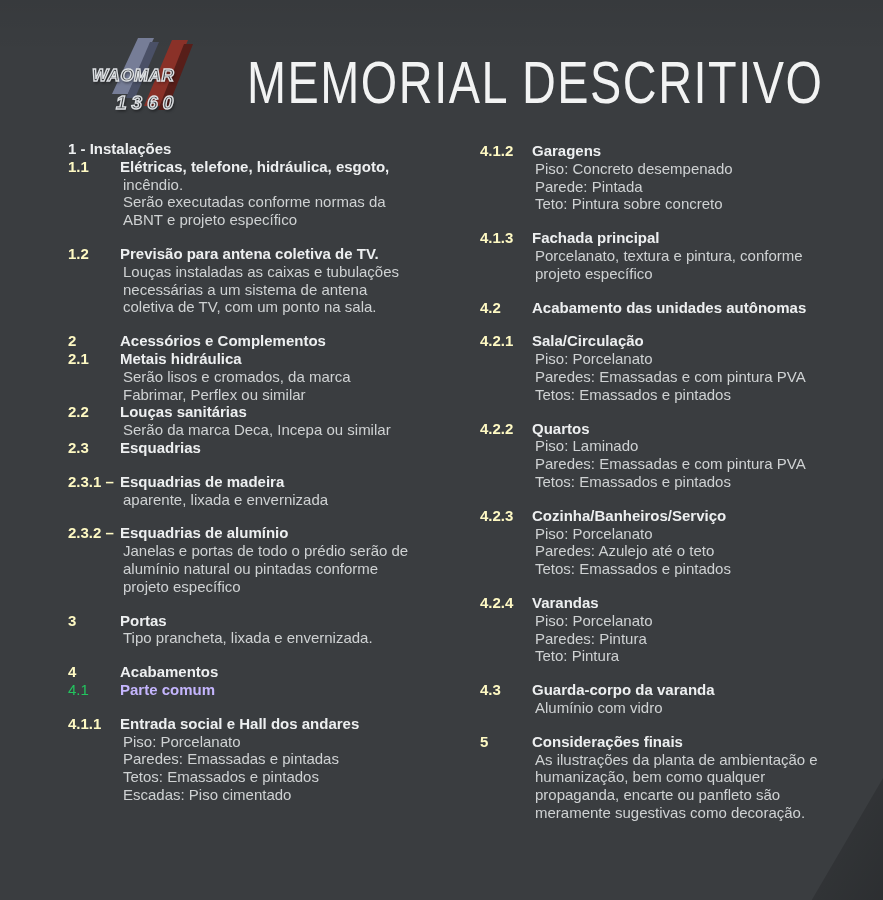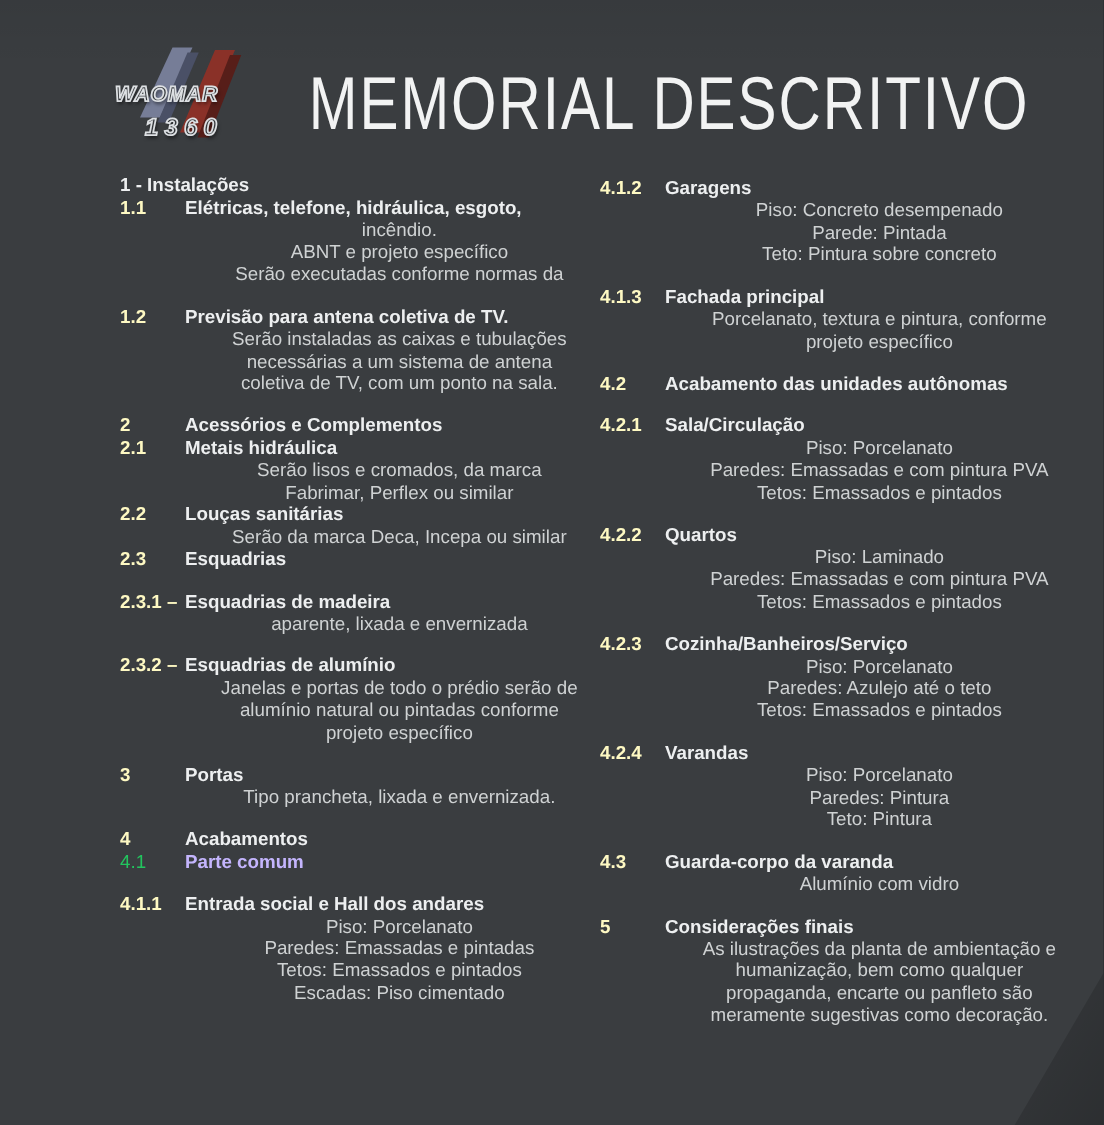--- a/index.html
+++ b/index.html
@@ -41,35 +41,35 @@
     font-size: 60px; font-weight: 200;
     letter-spacing: 2px;
     color: #f2f3f3;
     transform: scaleX(0.78);
     transform-origin: left center;
     white-space: nowrap;
   }
 
   
   .col { position: absolute; top: 140px; width: 392px; font-size: 15px; line-height: 17.8px; }
-  #col-left  { left: 68px; margin-left: 28px; }
+  #col-left  { left: 68px; }
   #col-right { left: 480px; top: 142px; }
 
   .section { display: flex; align-items: flex-start; }
   .section.gap { margin-top: 16px; }
   .num {
     min-width: 52px; flex: 0 0 auto;
     font-weight: bold; color: #fef9c3;
     white-space: nowrap; padding-right: 4px; box-sizing: border-box;
   }
   .num.regular { font-weight: normal; color: #22c55e; }
   .content { flex: 1 1 auto; min-width: 0; }
   .heading { font-weight: bold; color: #edeff0; }
   .heading.regular { font-weight: bold; color: #c4b5fd; }
-  .line { color: #cfd2d3; padding-left: 3px; text-align: center; }
+  .line { color: #cfd2d3; padding-left: 3px; }
 </style>
 </head>
 <body>
 
 <div class="page">
 
   <div class="top-shade"></div>
 
   <header>
     <div class="logo">
@@ -90,29 +90,29 @@
         <div class="section">
           <div class="content">
             <div class="heading">1 - Instalações</div>
           </div>
         </div>
         <div class="section">
           <span class="num">1.1</span>
           <div class="content">
             <div class="heading">Elétricas, telefone, hidráulica, esgoto,</div>
             <div class="line">incêndio.</div>
+            <div class="line">Serão executadas conforme normas da</div>
             <div class="line">ABNT e projeto específico</div>
-            <div class="line">Serão executadas conforme normas da</div>
           </div>
         </div>
         <div class="section gap">
           <span class="num">1.2</span>
           <div class="content">
             <div class="heading">Previsão para antena coletiva de TV.</div>
-            <div class="line">Serão instaladas as caixas e tubulações</div>
+            <div class="line">Louças instaladas as caixas e tubulações</div>
             <div class="line">necessárias a um sistema de antena</div>
             <div class="line">coletiva de TV, com um ponto na sala.</div>
           </div>
         </div>
         <div class="section gap">
           <span class="num">2</span>
           <div class="content">
             <div class="heading">Acessórios e Complementos</div>
           </div>
         </div>

